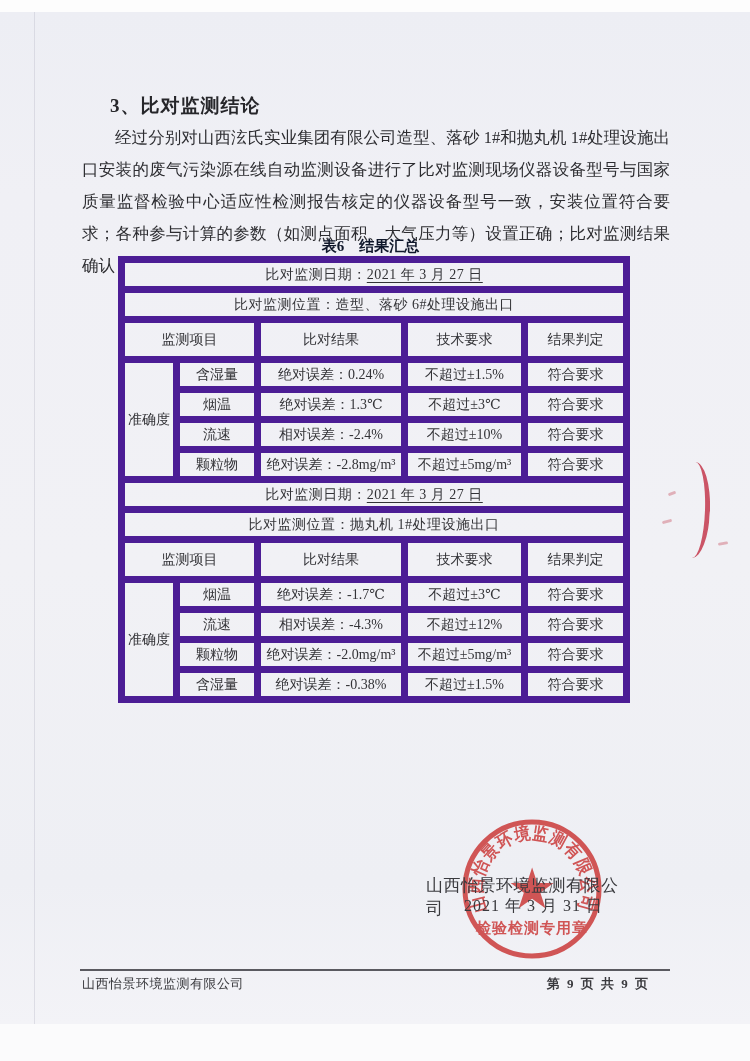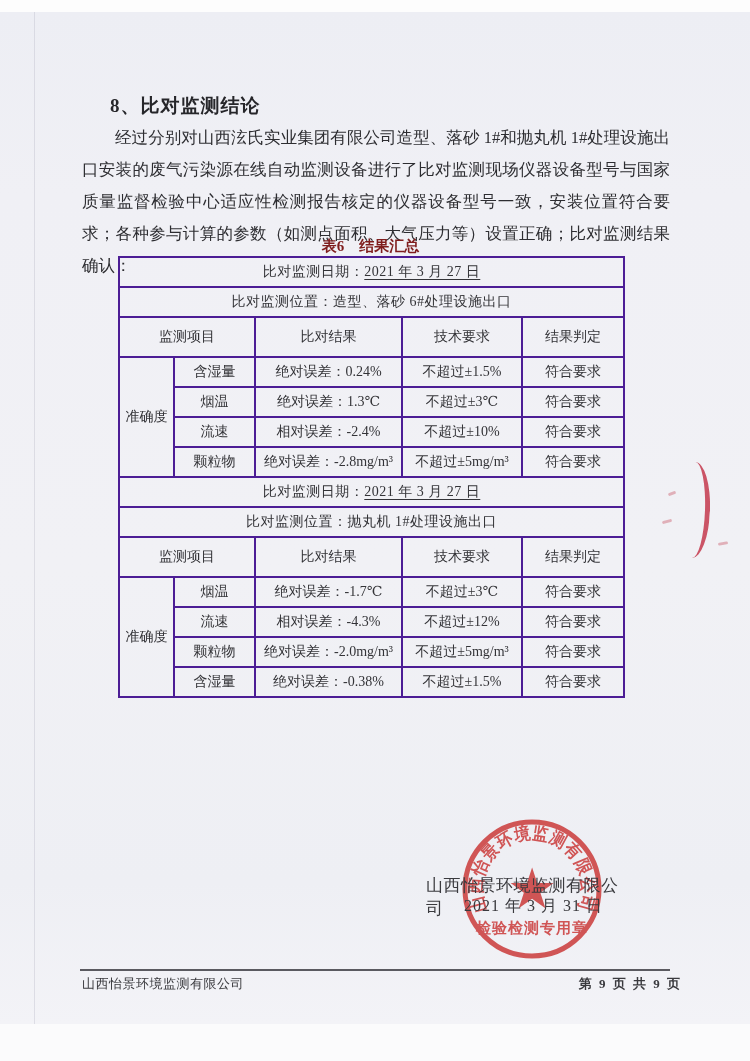--- a/index.html
+++ b/index.html
@@ -25,30 +25,30 @@
     position: absolute; left: 110px; top: 93px;
     font-size: 19px; font-weight: bold; letter-spacing: 1px; color: #26262a;
   }
   .intro {
     position: absolute; left: 82px; top: 122px; width: 588px;
     font-size: 16.5px; line-height: 32px; text-align: justify;
     text-indent: 2em; color: #2d2d31; font-family: Liberation Serif, serif;
   }
   .caption {
     position: absolute; left: 118px; top: 237px; width: 505px;
-    text-align: center; font-size: 15px; font-weight: bold; color: #7f1d1d;
+    text-align: center; font-size: 15px; font-weight: bold; color: #0f172a;
   }
 
   table.report {
     position: absolute; left: 118px; top: 256px; width: 505px;
     border-collapse: collapse; table-layout: fixed;
     font-size: 14px; color: #333337;
   }
   table.report td, table.report th {
-    border: 2px solid #4c1d95; text-align: center; vertical-align: middle;
+    border: 7px solid #4c1d95; text-align: center; vertical-align: middle;
     padding: 2px 2px; font-weight: normal; height: 30px;
   }
   table.report th { font-weight: normal; height: 40px; }
   td.span-row { height: 34px; font-weight: bold; letter-spacing: 0.5px; }
   .underlined { text-decoration: underline; text-underline-offset: 3px; }
   col.c-group { width: 55px; } col.c-item { width: 81px; }
   col.c-result { width: 147px; } col.c-req { width: 120px; } col.c-judge { width: 102px; }
 
   .closing {
     position: absolute; left: 82px; top: 695px; width: 588px;
@@ -77,35 +77,35 @@
 
   .footer-line {
     position: absolute; left: 80px; top: 969px; width: 590px; height: 0;
     border-top: 2px solid #5a5a60;
   }
   .footer-left {
     position: absolute; left: 82px; top: 975px;
     font-size: 13px; color: #3a3a3e; letter-spacing: 0.5px;
   }
   .footer-right {
-    position: absolute; right: 68px; top: 975px;
+    position: absolute; right: 100px; top: 975px;
     font-size: 13px; font-weight: bold; color: #3a3a3e; letter-spacing: 2px;
   }
   .top-strip { position: absolute; left: 0; top: 0; width: 750px; height: 12px; background: #fdfdfd; }
   .bottom-strip { position: absolute; left: 0; top: 1024px; width: 750px; height: 37px; background: #fbfbfc; }
 </style>
 </head>
 <body>
 
 <div class="scan-page"></div>
 <div class="top-strip"></div>
 
 <div class="content">
 
-  <div class="heading">8、比对监测结论</div>
+  <div class="heading">3、比对监测结论</div>
 
   <div class="intro">经过分别对山西泫氏实业集团有限公司造型、落砂 1#和抛丸机 1#处理设施出口安装的废气污染源在线自动监测设备进行了比对监测现场仪器设备型号与国家质量监督检验中心适应性检测报告核定的仪器设备型号一致，安装位置符合要求；各种参与计算的参数（如测点面积、大气压力等）设置正确；比对监测结果确认：</div>
 
   <div class="caption">表6　结果汇总</div>
 
   <table class="report">
     <colgroup>
       <col class="c-group">
         <col class="c-item">
         <col class="c-result">

